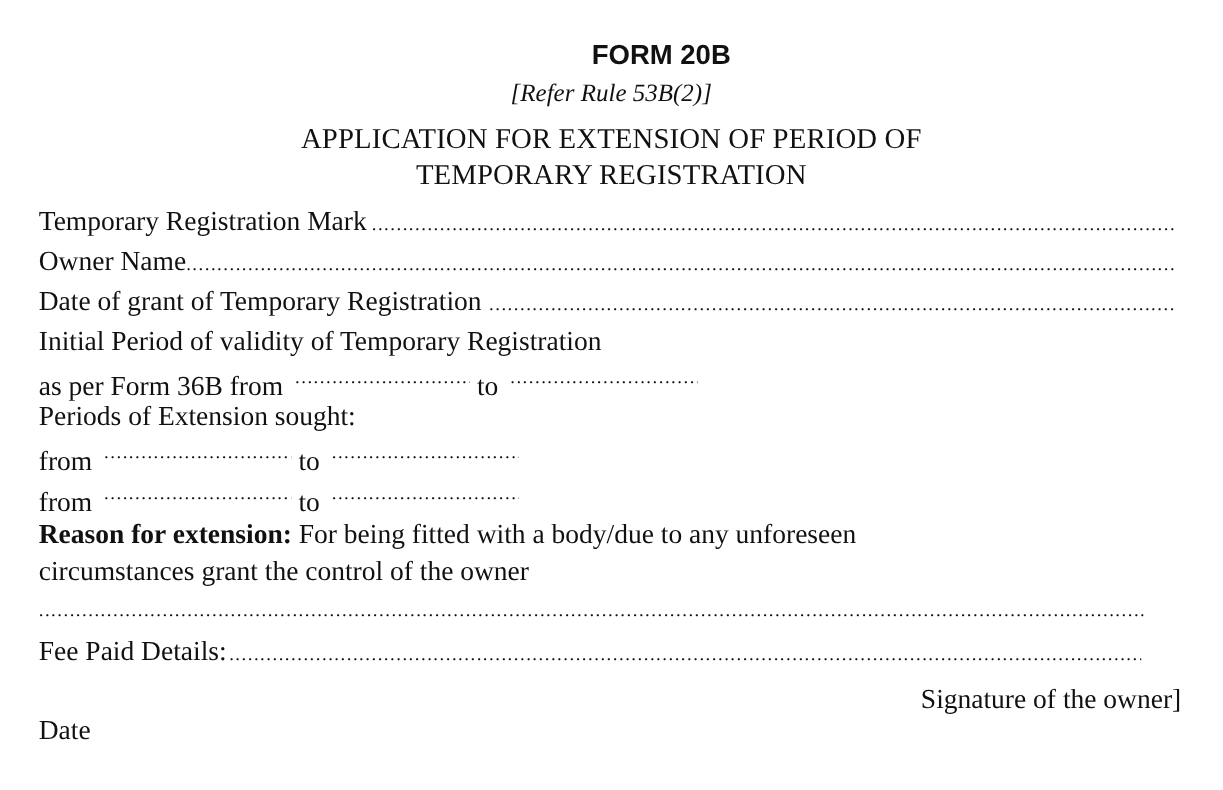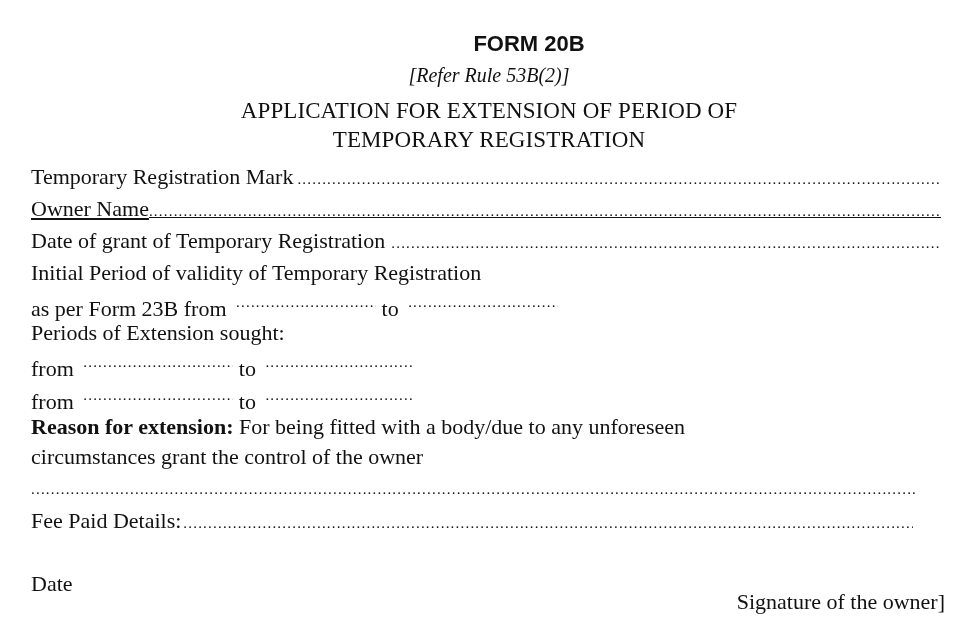--- a/index.html
+++ b/index.html
@@ -27,33 +27,33 @@
 <div class="abs center title">FORM 20B</div>
 <div class="abs center rule">[Refer Rule 53B(2)]</div>
 <div class="abs center heading h1">APPLICATION FOR EXTENSION OF PERIOD OF</div>
 <div class="abs center heading h2">TEMPORARY REGISTRATION</div>
 
 <div class="abs line row" style="top:163px; width:910px;">
   <span>Temporary Registration Mark</span>
   <span class="dots">...........................................................................................................................................................................................................................................................</span>
 </div>
 
-<div class="abs line row" style="top:195px; width:910px;text-decoration:underline;">
+<div class="abs line row" style="top:195px; width:910px;">
   <span>Owner Name</span>
   <span class="dots" style="margin-left:0">...........................................................................................................................................................................................................................................................</span>
 </div>
 
 <div class="abs line row" style="top:227px; width:910px;">
   <span>Date of grant of Temporary Registration</span>
   <span class="dots" style="margin-left:6px">...........................................................................................................................................................................................................................................................</span>
 </div>
 
 <div class="abs line" style="top:259px;">Initial Period of validity of Temporary Registration</div>
 <div class="abs line" style="top:288px;">
-  <span>as per Form 23B from</span>
+  <span>as per Form 36B from</span>
   <span class="fixed-dots" style="width:140px; margin-left:4px;">...........................................................................................................................................................................................................................................................</span>
   <span>to</span>
   <span class="fixed-dots" style="width:150px; margin-left:4px;">...........................................................................................................................................................................................................................................................</span>
 </div>
 
 <div class="abs line" style="top:319px;">Periods of Extension sought:</div>
 <div class="abs line" style="top:348px;">
   <span>from</span>
   <span class="fixed-dots" style="width:150px; margin-left:4px;">...........................................................................................................................................................................................................................................................</span>
   <span>to</span>
@@ -74,13 +74,13 @@
 <div class="abs line row" style="top:475px; width:884px;">
   <span class="dots" style="margin-left:0">...........................................................................................................................................................................................................................................................</span>
 </div>
 
 <div class="abs line row" style="top:507px; width:882px;">
   <span>Fee Paid Details:</span>
   <span class="dots" style="margin-left:2px">...........................................................................................................................................................................................................................................................</span>
 </div>
 
 <div class="abs line" style="top:570px;">Date</div>
-<div class="abs" style="top:588px; right:33px; font-size:22px; height:28px; line-height:28px;">Signature of the owner]</div>
+<div class="abs" style="top:545px; right:33px; font-size:22px; height:28px; line-height:28px;">Signature of the owner]</div>
 
 </body></html>

